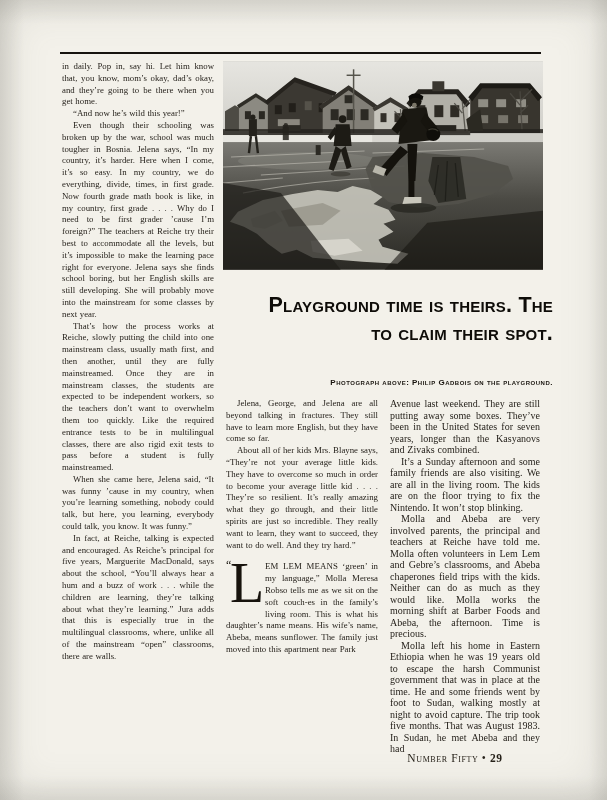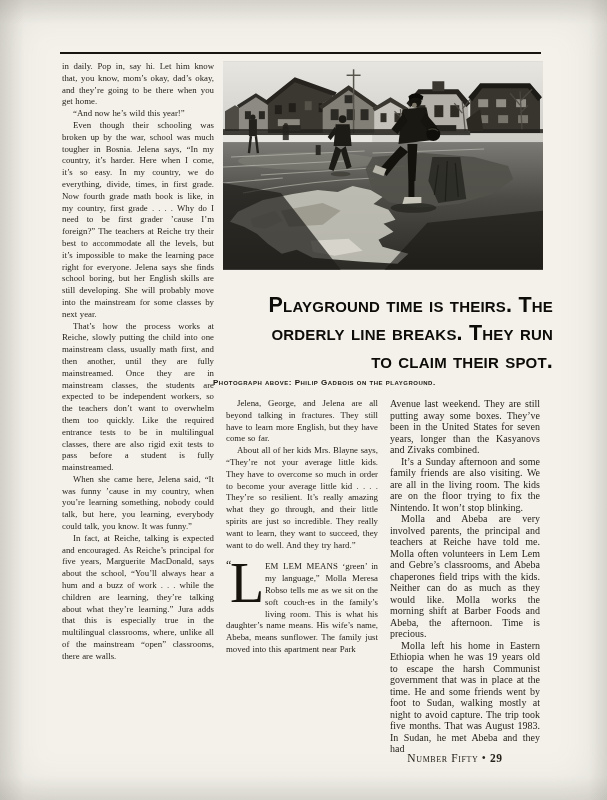--- a/index.html
+++ b/index.html
@@ -54,21 +54,21 @@
   .headline {
     position:absolute; left:213px; top:291px; width:340px;
     text-align:right;
     font-family:"Liberation Sans","DejaVu Sans",sans-serif;
     font-weight:700; font-variant:small-caps;
     color:#0e0c08;
   }
   .hl-line { font-size:21.5px; line-height:28px; letter-spacing:.2px; white-space:nowrap; }
   .photo-caption {
     position:absolute; left:213px; top:378px; width:340px;
-    text-align:left;
+    text-align:right;
     font-family:"Liberation Sans","DejaVu Sans",sans-serif;
     font-weight:700; font-variant:small-caps;
     font-size:8px; letter-spacing:.5px; color:#19150f;
   }
   
   .footer {
     position:absolute; left:370px; top:752px; width:170px;
     text-align:center; font-variant:small-caps;
     font-size:11.5px; letter-spacing:.6px; color:#27221a;
   }
@@ -231,21 +231,20 @@
         <polygon points="186,120 192,120 192,137 186,137" fill="#14120d"></polygon>
         <polygon points="182,136 199,136 199,142 180,143" fill="#c9c7bc"></polygon>
         <polygon points="178,85 165,99 157,108 164,115 177,99 186,91" fill="#14120d"></polygon>
         <polygon points="153,104 164,108 161,115 150,111" fill="#b8b6ab"></polygon>
       </g>
     </svg>
   </div>
 
   <div class="headline">
     <div class="hl-line">Playground time is theirs. The</div>
-    <div class="hl-line">orderly line breaks. They run</div>
     <div class="hl-line">to claim their spot.</div>
   </div>
   <div class="photo-caption">Photograph above: Philip Gadbois on the playground.</div>
 
   <div class="col col-middle">
     <p class="indent">Jelena, George, and Jelena are all beyond talking in fractures. They still have to learn more English, but they have come so far.</p>
     <p class="indent">About all of her kids Mrs. Blayne says, “They’re not your average little kids. They have to overcome so much in order to become your average little kid . . . . They’re so resilient. It’s really amazing what they go through, and their little spirits are just so incredible. They really want to learn, they want to succeed, they want to do well. And they try hard.”</p>
     <p class="dropcap-p">
       <span class="dc-box">
           <span class="dc-quote">“</span>

